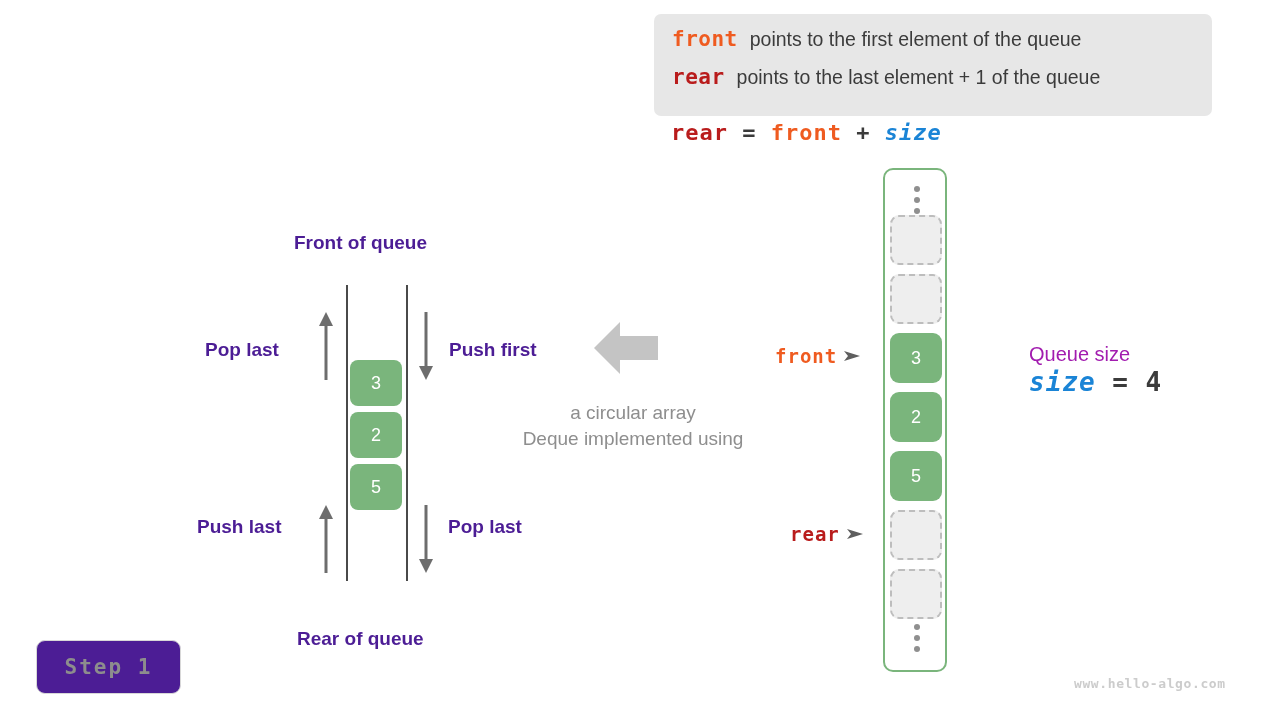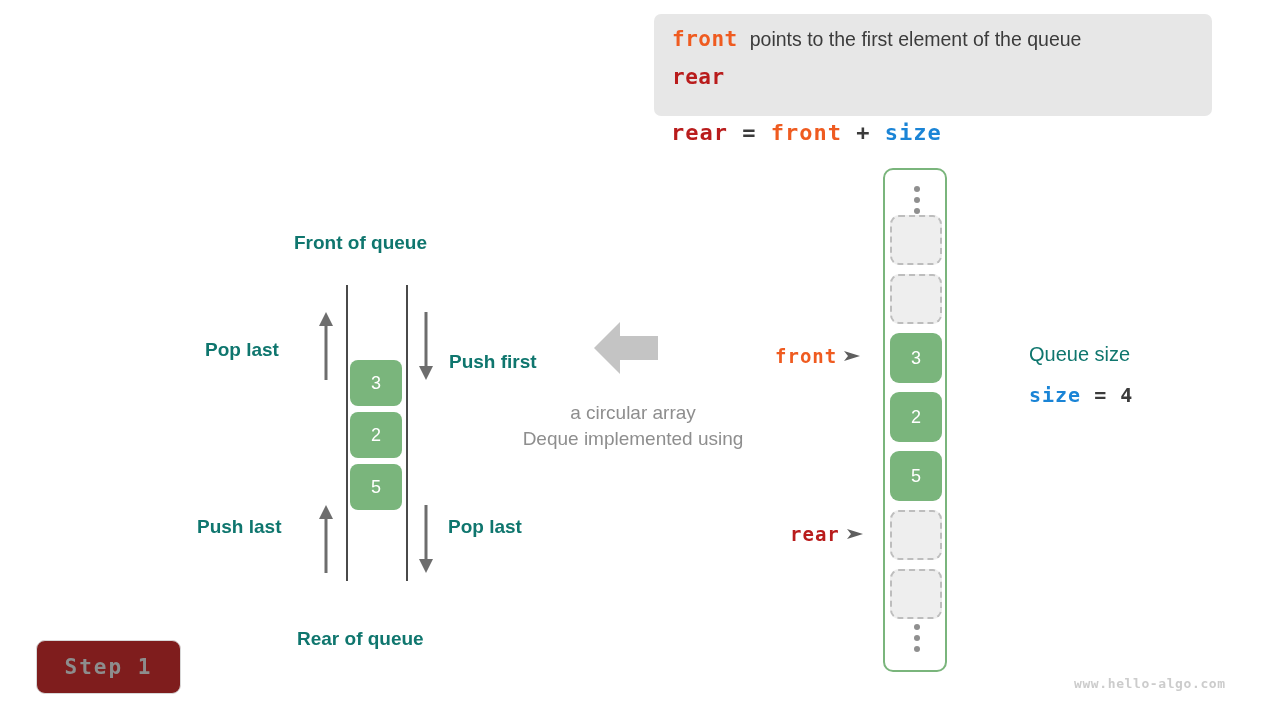--- a/index.html
+++ b/index.html
@@ -33,21 +33,21 @@
     align-items: baseline;
     height: 38px;
     white-space: nowrap;
   }
   .mono {
     font-family: "DejaVu Sans Mono", "Liberation Mono", monospace;
     font-weight: bold;
   }
   .kw-front { color: #ef5b20; }
   .kw-rear  { color: #b91c1c; }
-  .kw-size  { color: #1a84d6; }
+  .kw-size  { color: #1a84d6; font-style: italic; }
   .legend-kw {
     font-size: 21px;
     letter-spacing: 0.5px;
   }
   .legend-text {
     font-size: 19.5px;
     color: #3b3b3b;
     margin-left: 12px;
   }
 
@@ -60,27 +60,27 @@
     letter-spacing: 1px;
     white-space: nowrap;
   }
   .formula .op { color: #3b3b3b; }
 
   
   .label-bold {
     position: absolute;
     font-size: 19px;
     font-weight: bold;
-    color: #0f766e;
+    color: #4c1d95;
     white-space: nowrap;
   }
   #label-front-of-queue { left: 294px; top: 232px; }
   #label-rear-of-queue  { left: 297px; top: 628px; }
   #label-pop-first  { left: 205px; top: 339px; }
-  #label-push-first { left: 449px; top: 339px; margin-top: 12px; }
+  #label-push-first { left: 449px; top: 339px; }
   #label-push-last  { left: 197px; top: 516px; text-align: center; }
   #label-pop-last   { left: 448px; top: 516px; }
 
   .rail {
     position: absolute;
     width: 2px;
     background: #4a4a4a;
   }
   #rail-left  { left: 346px; top: 285px; height: 296px; }
   #rail-right { left: 406px; top: 285px; height: 296px; }
@@ -204,39 +204,39 @@
 
   
   #queue-size-block {
     position: absolute;
     left: 1029px;
     top: 343px;
     white-space: nowrap;
   }
   #queue-size-title {
     font-size: 20px;
-    color: #0f766e;
-    margin-bottom: 17px;
+    color: #a21caf;
+    margin-bottom: 1px;
   }
   #queue-size-expr {
-    font-size: 20px;
+    font-size: 26px;
     letter-spacing: 1px;
   }
   #queue-size-expr .op { color: #3b3b3b; }
 
   
   #step-badge {
     position: absolute;
     left: 36px;
     top: 640px;
     width: 145px;
     height: 54px;
     border: 1.5px solid #d8d8d8;
     border-radius: 9px;
-    background: #7f1d1d;
+    background: #4c1d95;
     display: flex;
     align-items: center;
     justify-content: center;
     font-family: "DejaVu Sans Mono", "Liberation Mono", monospace;
     font-weight: bold;
     font-size: 21px;
     letter-spacing: 2px;
     color: #8d8d8d;
     box-sizing: border-box;
   }
@@ -258,20 +258,21 @@
 
 <div id="stage">
 
   <div class="legend-box">
     <div class="legend-line">
       <span class="mono legend-kw kw-front">front</span>
       <span class="legend-text">points to the first element of the queue</span>
     </div>
     <div class="legend-line">
       <span class="mono legend-kw kw-rear">rear</span>
+      <span class="legend-text">points to the last element + 1 of the queue</span>
     </div>
   </div>
 
   <div class="formula mono">
     <span class="kw-rear">rear</span>
     <span class="op">=</span>
     <span class="kw-front">front</span>
     <span class="op">+</span>
     <span class="kw-size">size</span>
   </div>

